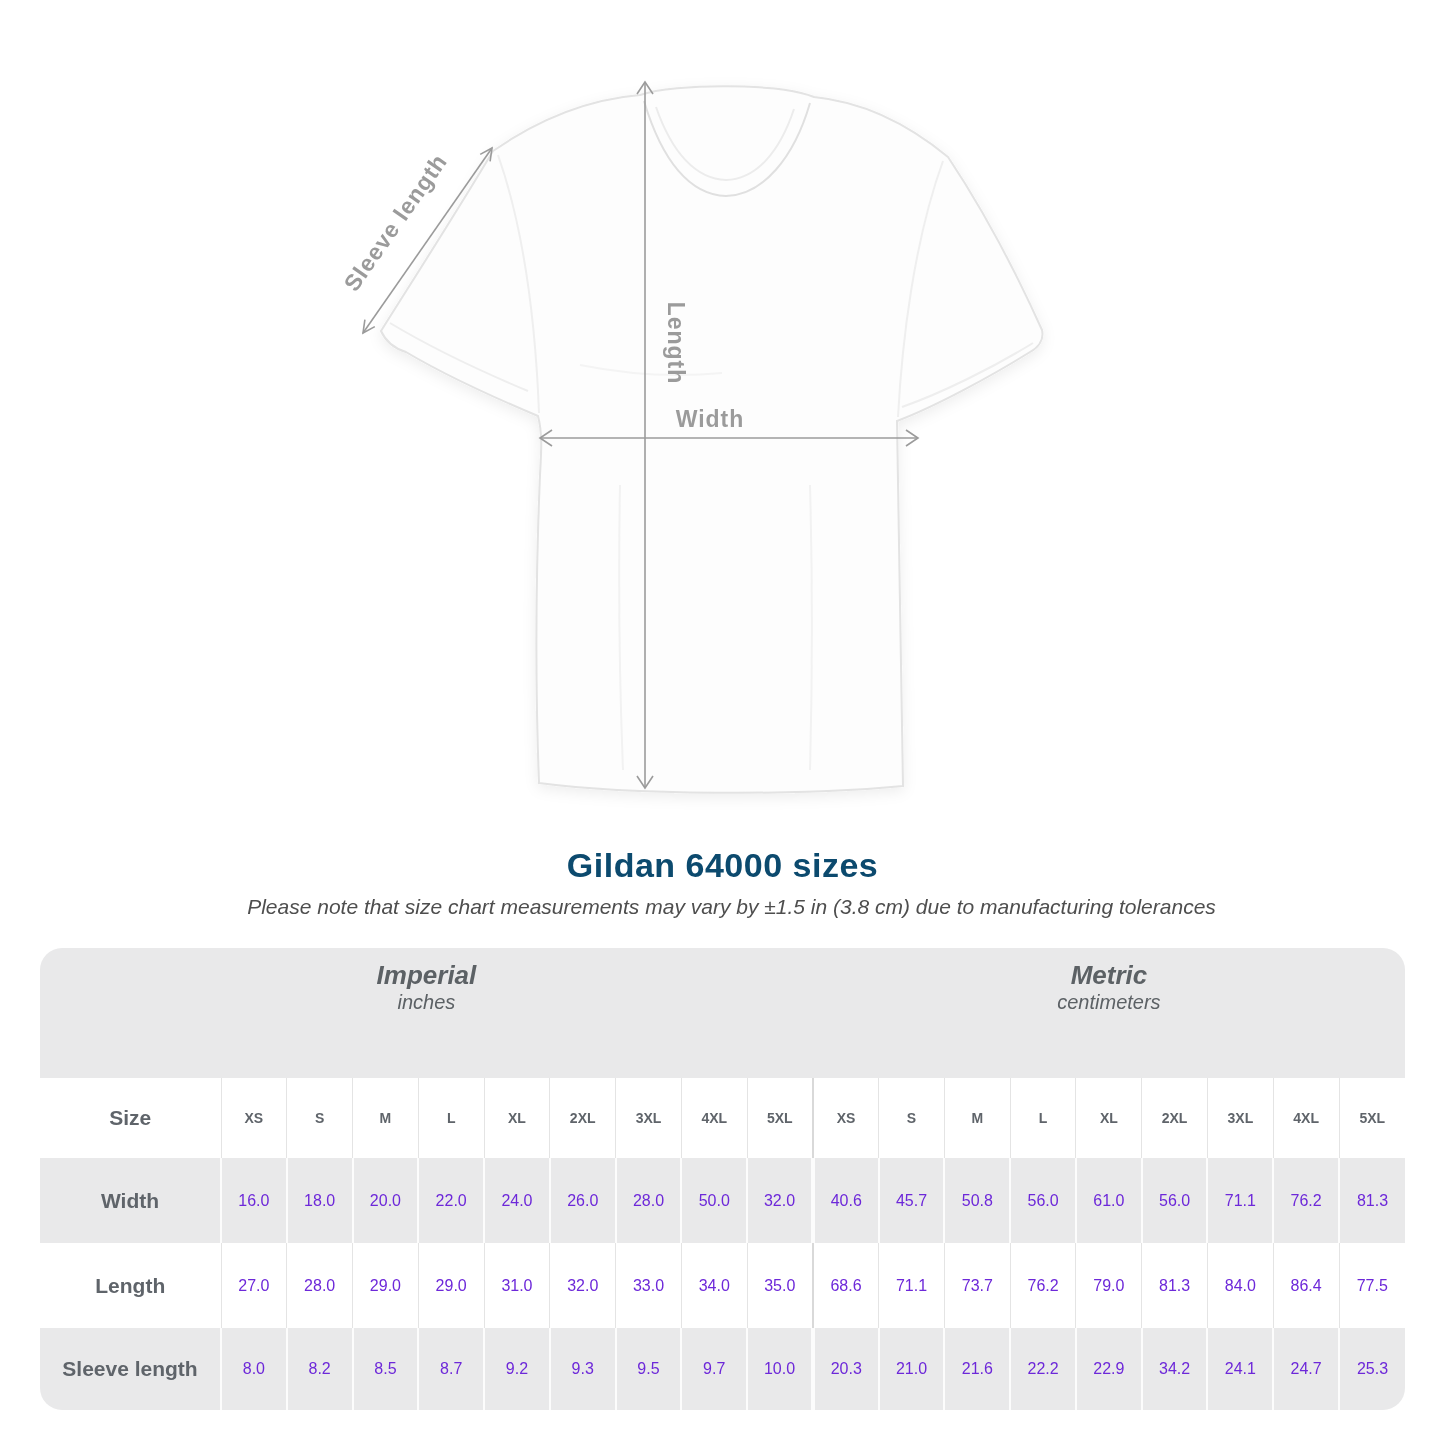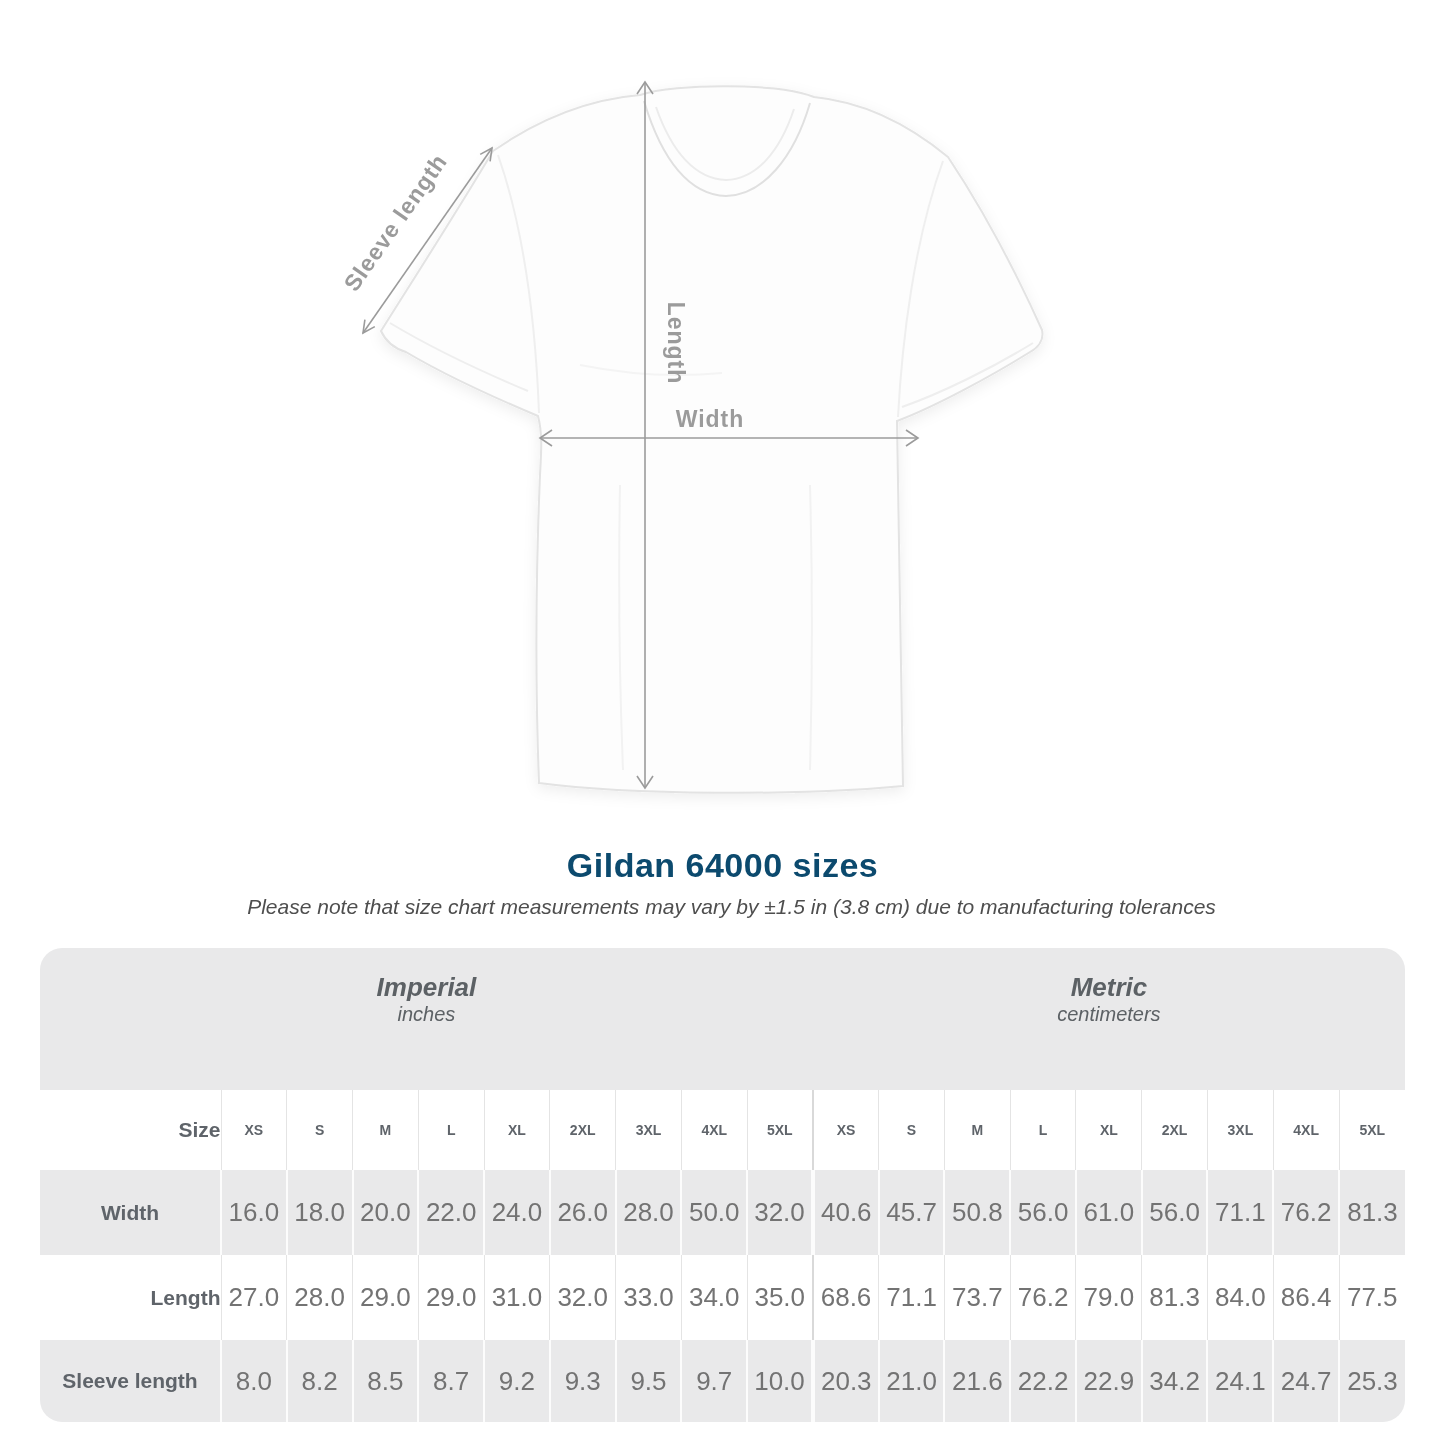--- a/index.html
+++ b/index.html
@@ -16,32 +16,32 @@
   .title{position:absolute;top:846px;left:0;width:100%;text-align:center;
     font-size:34px;font-weight:bold;color:#0c4a6e;letter-spacing:.5px;}
   .subtitle{position:absolute;top:895px;left:9px;width:100%;text-align:center;
     font-size:21px;font-style:italic;color:#4e4e4e;}
   
   .size-card{position:absolute;left:40px;top:948px;width:1365px;
     background:#e9e9ea;border-radius:22px;overflow:hidden;}
   table.size-table{width:100%;border-collapse:collapse;table-layout:fixed;}
   .col-label{width:181px;}
   td{text-align:center;vertical-align:middle;padding:0;}
-  tr.gh td{height:118px;vertical-align:top;padding-top:24px;}
+  tr.gh td{height:118px;vertical-align:top;padding-top:12px;}
   .grp-label{font-size:26px;font-weight:bold;font-style:italic;color:#5c6165;}
   .grp-sub{font-size:20px;font-style:italic;color:#5c6165;}
   tr.size-row td{height:80px;}
   tr.data-row td{height:85px;}
   tr.r-last td{height:82px;}
   .hdr{font-size:14px;font-weight:bold;color:#5f646a;}
   .row-label{font-size:21px;font-weight:bold;color:#5f646a;}
-  .val{font-size:26px;color:#737373;}
+  .val{font-size:16px;color:#6d28d9;}
   tr.white-row{background:#ffffff;}
   tr.white-row td{border-left:1px solid #e4e4e4;}
-  tr.white-row td:first-child{border-left:none;text-align:right;}
+  tr.white-row td:first-child{border-left:none;}
   tr.white-row td.metric-start{border-left:2px solid #d9d9d9;}
   tr.gray-row td{border-left:2px solid #fcfcfc;}
   tr.gray-row td:first-child{border-left:none;}
   tr.gray-row td.metric-start{border-left:4px solid #fcfcfc;}
 </style>
 </head>
 <body>
 
 <div class="shirt-wrap">
   <svg width="745" height="775" viewBox="0 0 745 775">

